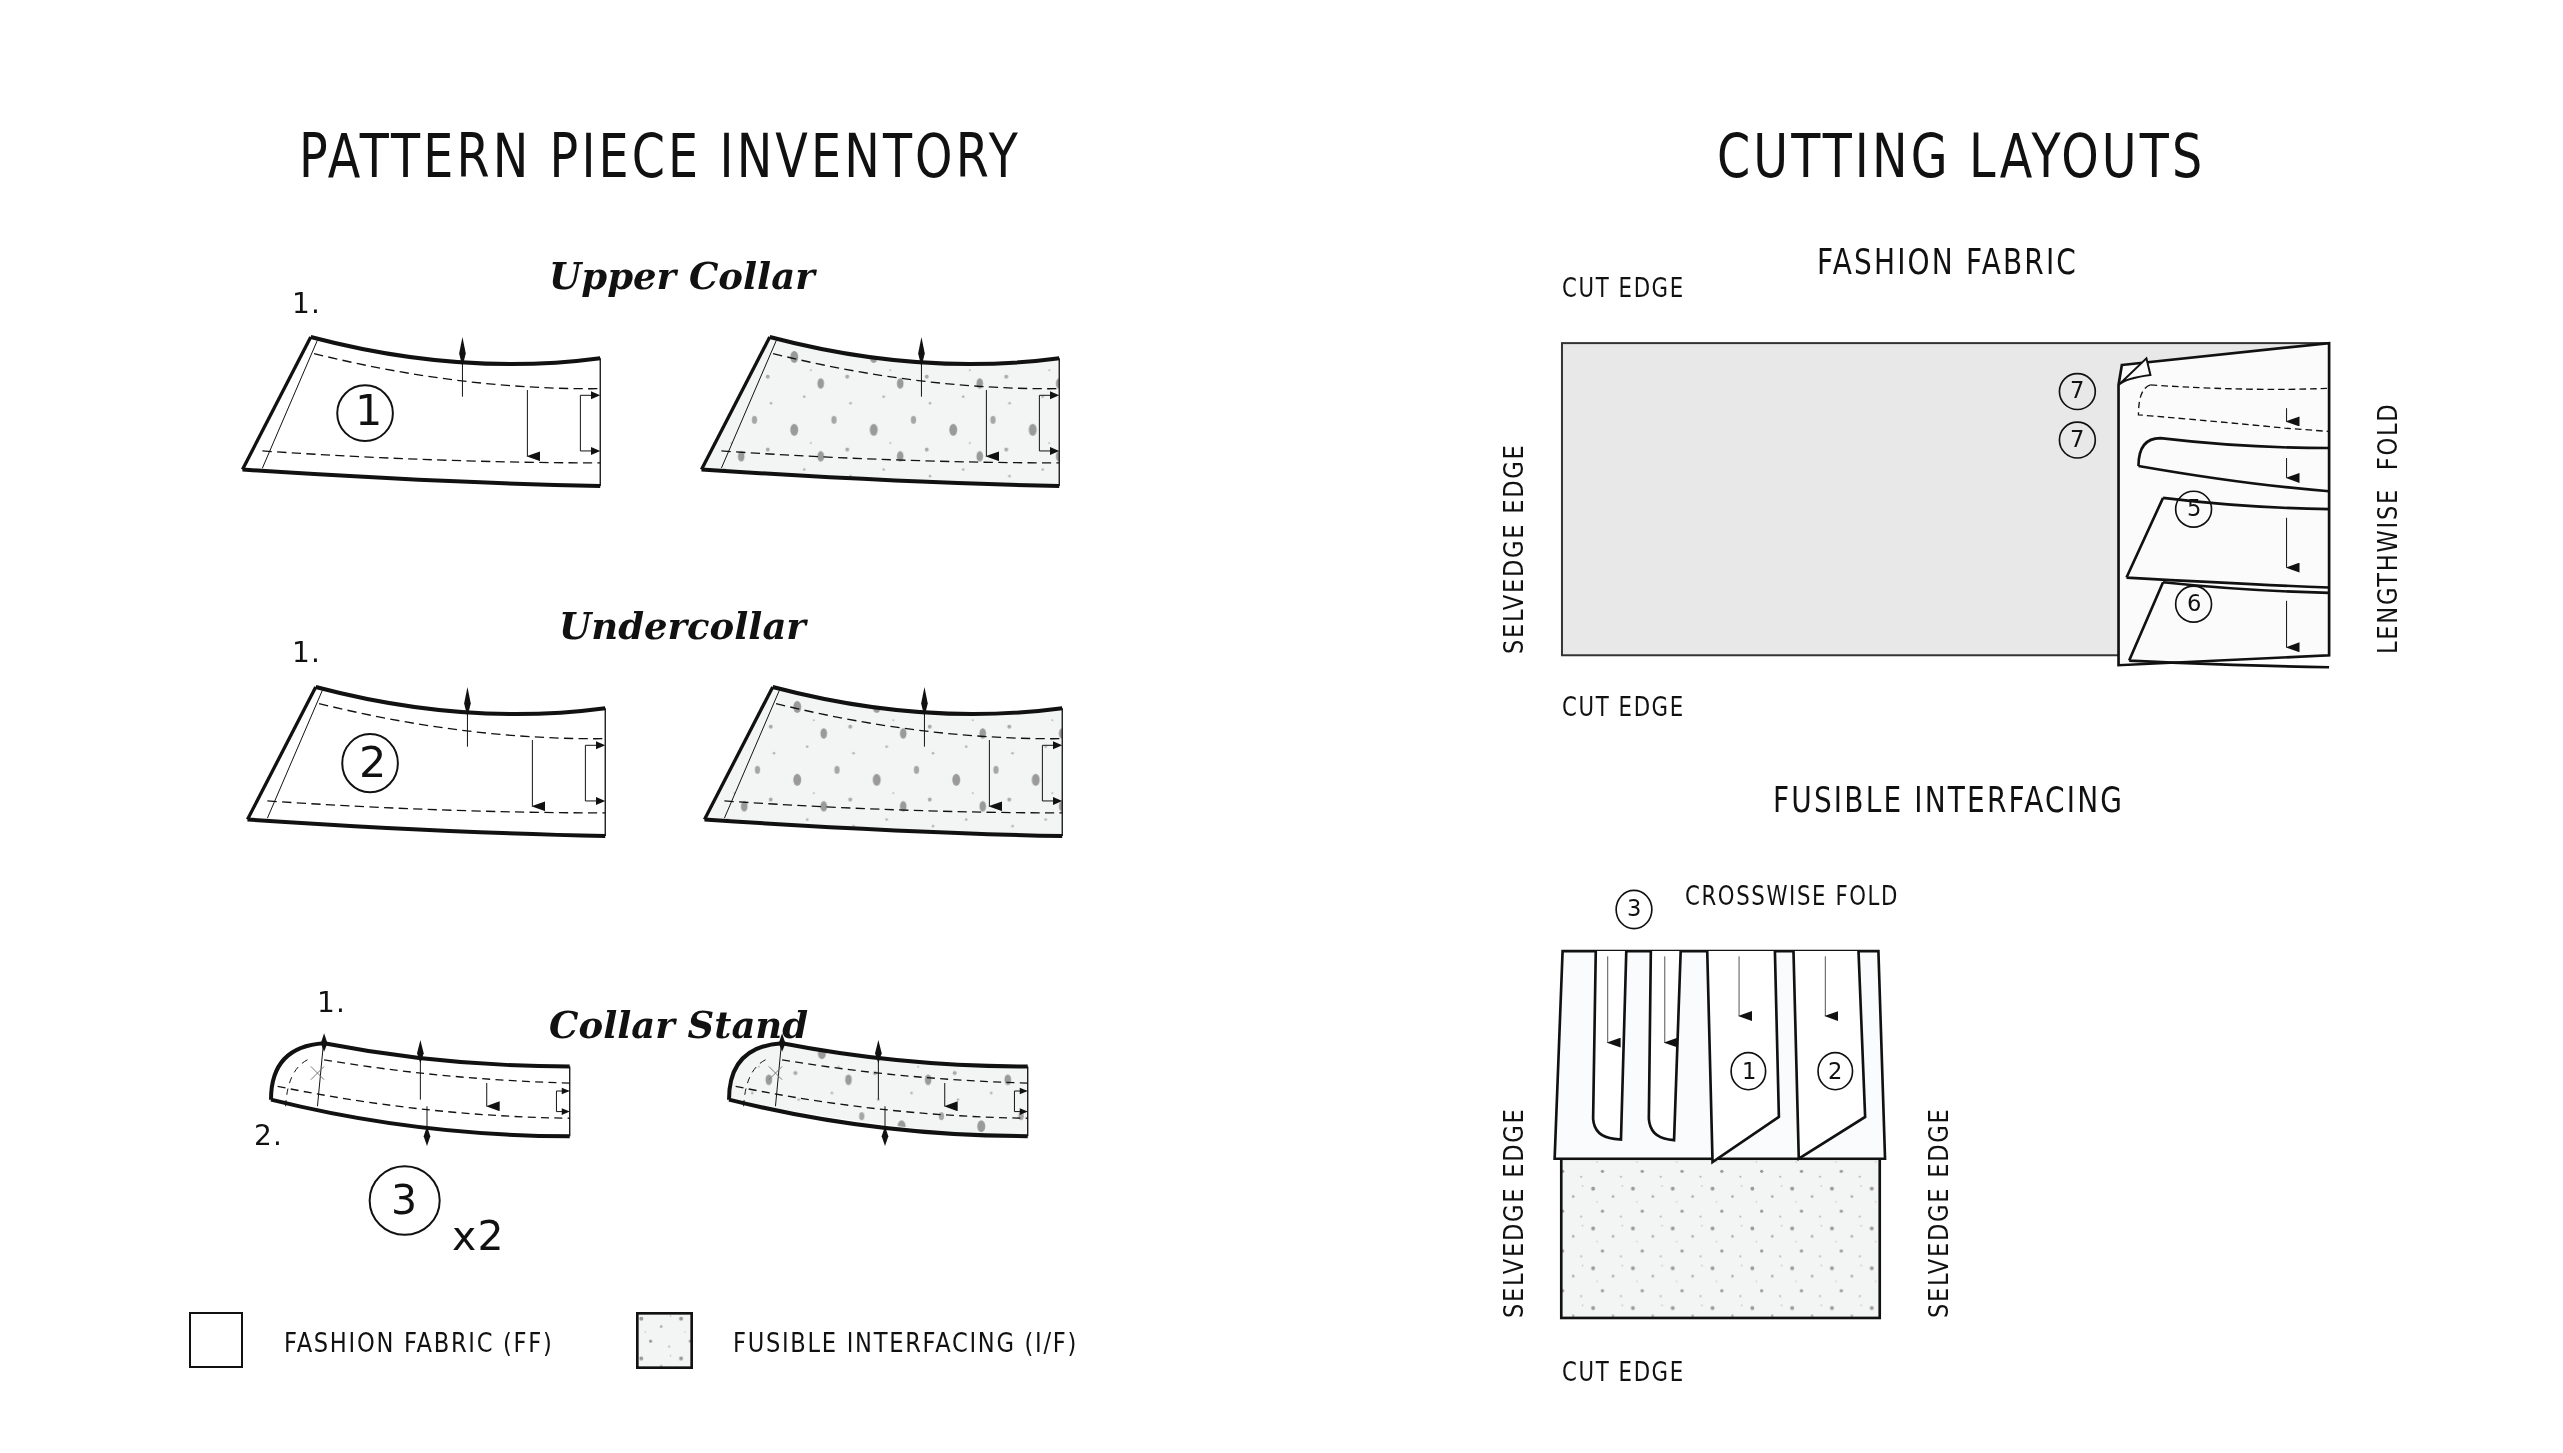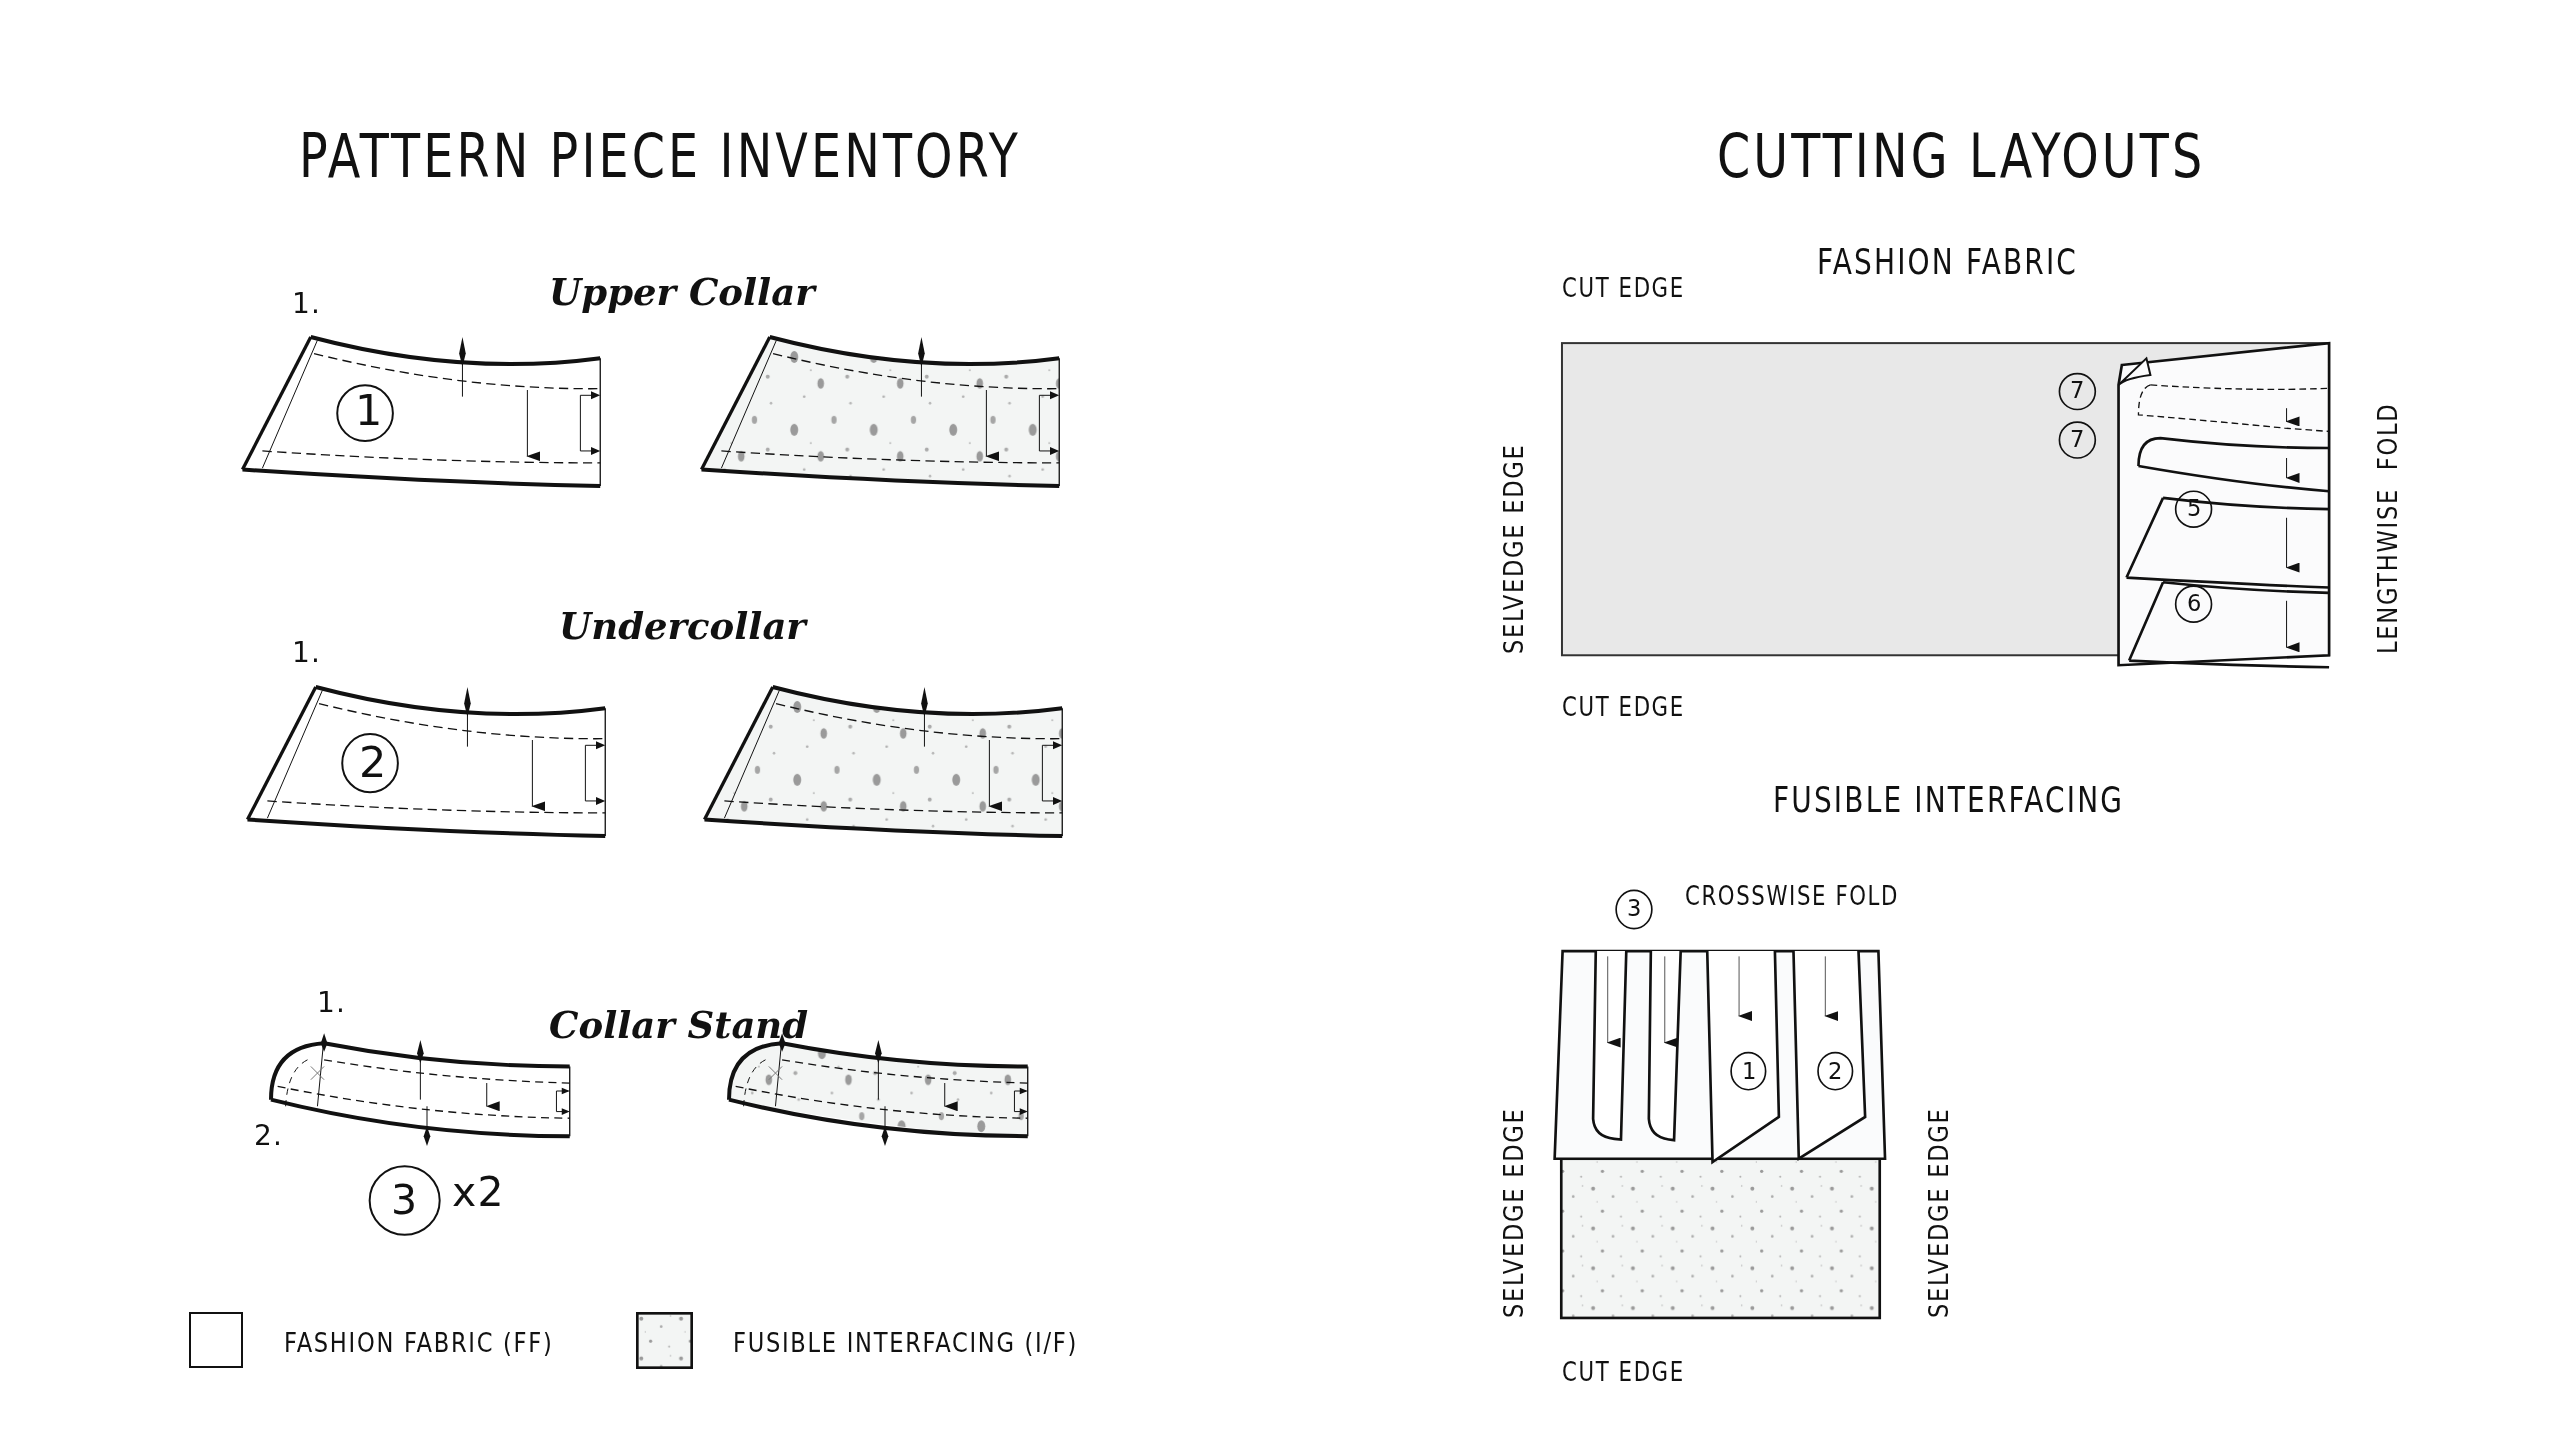--- a/index.html
+++ b/index.html
@@ -82,21 +82,21 @@
       <line x1="325" y1="75" x2="325" y2="110" stroke="#111" stroke-width="1.5" marker-end="url(#ah)"></line>
       <path d="M448,87 L430,87 L430,118 L448,118" fill="none" stroke="#111" stroke-width="1.5"></path>
       <path d="M438,82 L450,87 L438,92 Z" fill="#111"></path>
       <path d="M438,113 L450,118 L438,123 Z" fill="#111"></path>
     </g>
   </defs>
 </svg>
 
 <div class="abs cond title" style="left:299px; top:120px; transform:scaleX(0.78);">PATTERN PIECE INVENTORY</div>
 
-<div class="abs sub" style="left:549px; top:254px;margin-top:16px;">Upper Collar</div>
+<div class="abs sub" style="left:549px; top:254px;">Upper Collar</div>
 <div class="abs num cond" style="left:292px; top:287px;">1.</div>
 <svg style="left:242px; top:337px;" width="372" height="159" viewBox="0 0 560 240">
   <use href="#collarPiece" fill="#ffffff"></use>
   <ellipse cx="185" cy="115" rx="42" ry="42" fill="none" stroke="#111" stroke-width="3"></ellipse>
 </svg>
 <div class="abs cond" style="left:355px; top:385px; font-size:43px;">1</div>
 <svg style="left:701px; top:337px;" width="372" height="159" viewBox="0 0 560 240">
   <use href="#collarPiece" fill="url(#speckBig)"></use>
 </svg>
 
@@ -117,21 +117,21 @@
 <svg style="left:271px; top:1033px;" width="312" height="120" viewBox="0 0 470 180">
   <use href="#standPiece" fill="#ffffff"></use>
 </svg>
 <svg style="left:729px; top:1033px;" width="312" height="120" viewBox="0 0 470 180">
   <use href="#standPiece" fill="url(#speckBig)"></use>
 </svg>
 <svg style="left:367px; top:1164px;" width="76" height="73" viewBox="0 0 115 110">
   <ellipse cx="57" cy="55" rx="53" ry="52" fill="none" stroke="#111" stroke-width="3"></ellipse>
 </svg>
 <div class="abs cond" style="left:391px; top:1176px; font-size:41px;">3</div>
-<div class="abs cond" style="left:452px; top:1168px; font-size:41px;">x2</div>
+<div class="abs cond" style="left:452px; top:1212px; font-size:41px;">x2</div>
 
 <div class="abs" style="left:189px; top:1312px; width:54px; height:56px; border:2.7px solid #111; box-sizing:border-box; background:#fff;"></div>
 <div class="abs cond label-sm" style="left:284px; top:1327px; transform:scaleX(0.85);">FASHION FABRIC (FF)</div>
 <svg style="left:636px; top:1312px;" width="57" height="57" viewBox="0 0 86 86">
   <rect x="2" y="2" width="82" height="82" fill="url(#speck)" stroke="#111" stroke-width="4"></rect>
 </svg>
 <div class="abs cond label-sm" style="left:733px; top:1327px; transform:scaleX(0.85);">FUSIBLE INTERFACING (I/F)</div>
 
 <div class="abs cond title" style="left:1717px; top:120px; transform:scaleX(0.78);">CUTTING LAYOUTS</div>
 

